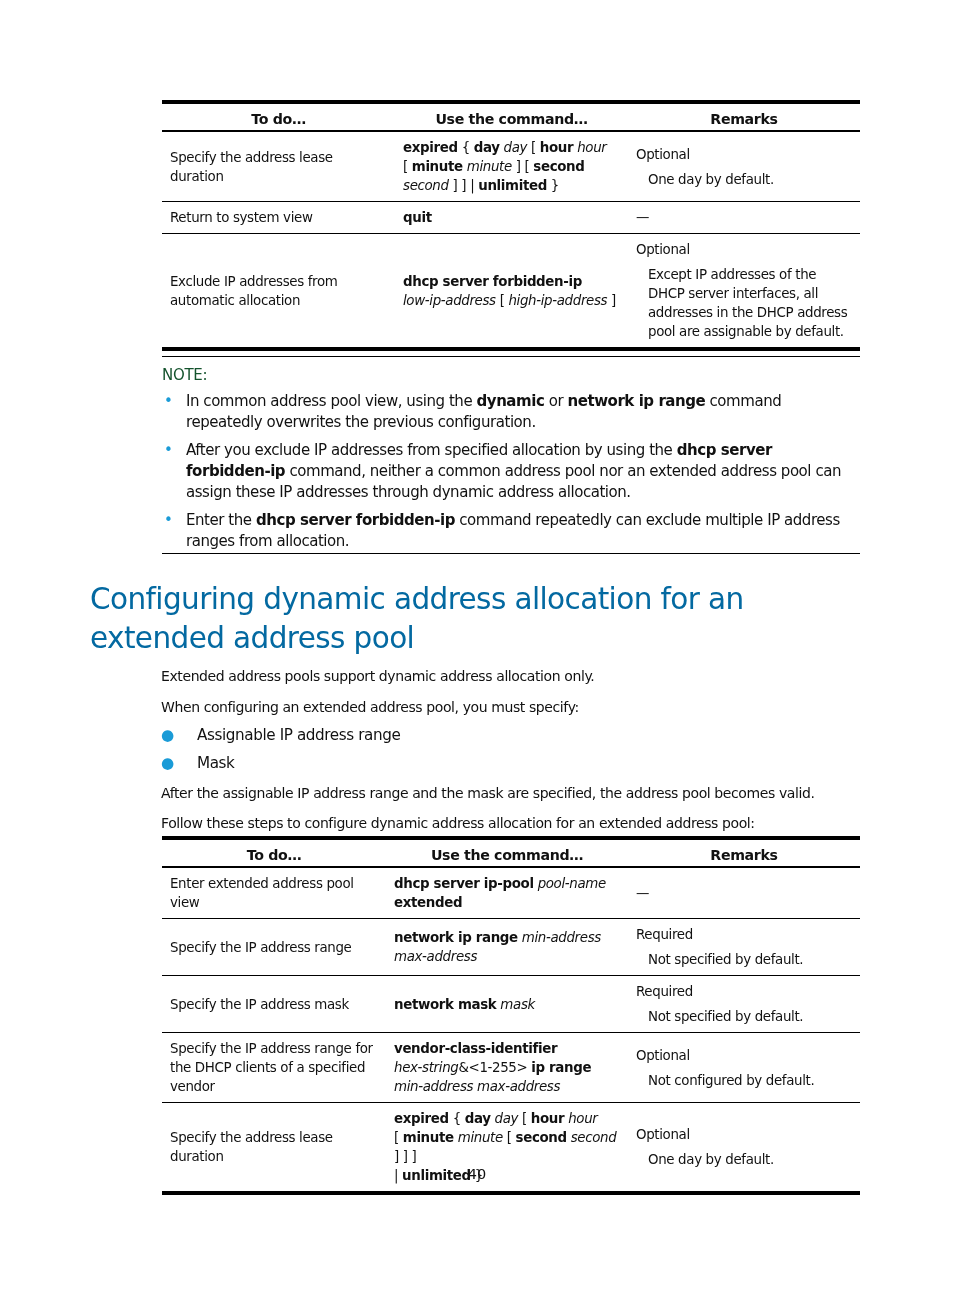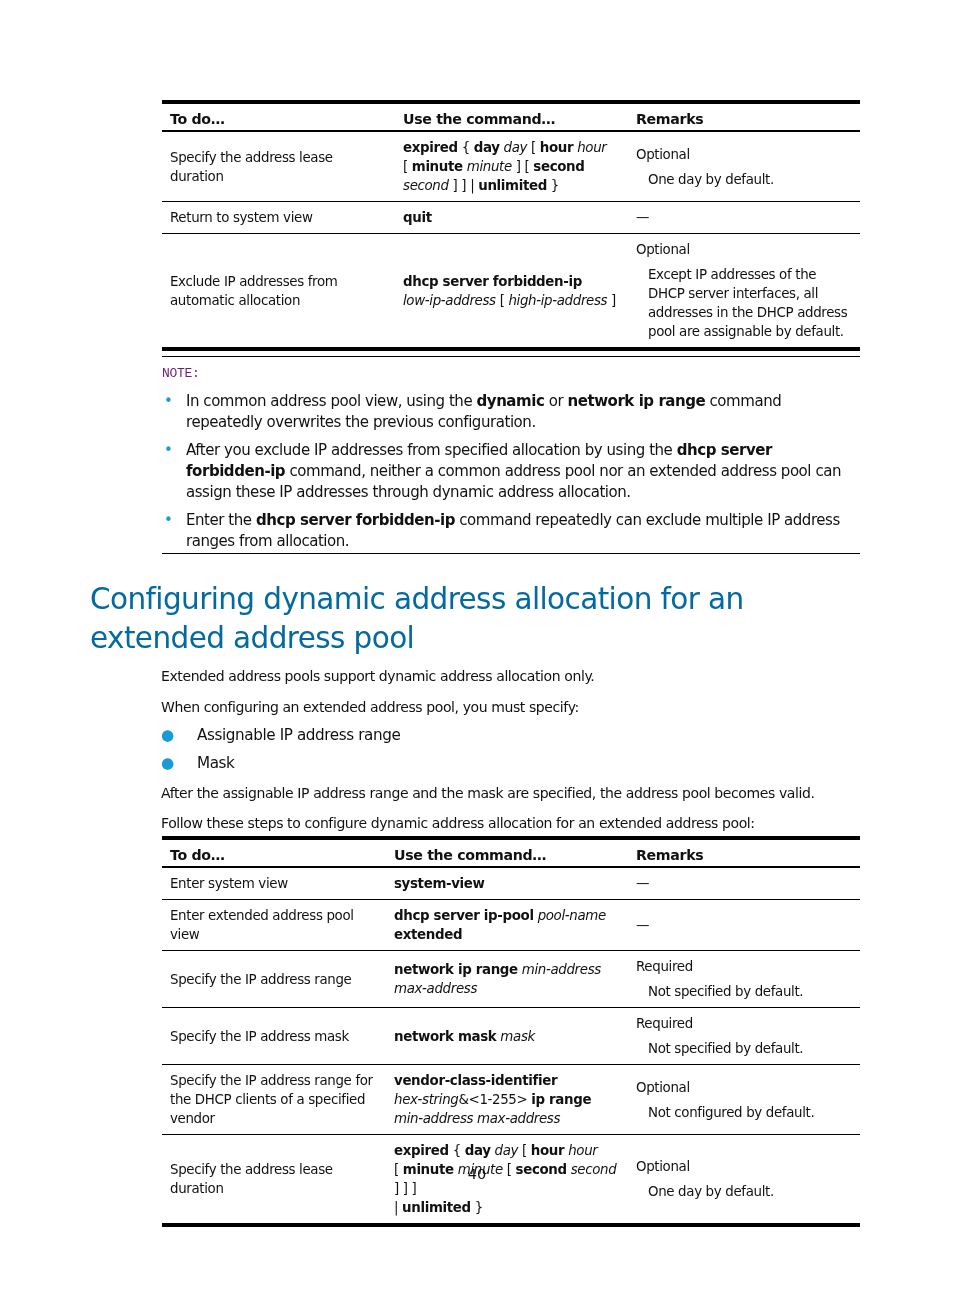--- a/index.html
+++ b/index.html
@@ -1,26 +1,26 @@
 <!DOCTYPE html>
 <html><head>
 <meta charset="utf-8">
 <style>
   html, body { margin:0; padding:0; background:#fff; }
   body { width:954px; height:1296px; position:relative; font-family:"DejaVu Sans", sans-serif; color:#111; overflow:hidden; }
   table.cmd { position:absolute; left:162px; width:698px; border-collapse:collapse; font-size:13.4px; line-height:19px; letter-spacing:-0.35px; }
-  table.cmd th { text-align:left; font-weight:bold; font-size:14.2px; padding:6px 8px 1px 8px; vertical-align:bottom; }
+  table.cmd th { text-align:center; font-weight:bold; font-size:14.2px; padding:6px 8px 1px 8px; vertical-align:bottom; }
   table.cmd td { padding:6px 8px; vertical-align:middle; }
   table.cmd thead tr { border-top:4px solid #000; border-bottom:2.5px solid #000; }
   table.cmd tbody tr { border-bottom:1px solid #000; }
   table.cmd tbody tr:last-child { border-bottom:4px solid #000; }
   .remark-p { margin:0; }
   .remark-p + .remark-p { margin-top:6px;margin-left:12px; }
   .note-box { position:absolute; left:162px; width:698px; top:356px; border-top:1px solid #000; border-bottom:1px solid #000; height:196px; }
-  .note-label { position:absolute; left:0; top:9px; color:#701a75; font-size:13px; letter-spacing:-0.3px;font-family:Liberation Mono, monospace; }
+  .note-label { position:absolute; left:0; top:9px; color:#14532d; font-size:15px; letter-spacing:-0.3px; }
   .note-list { position:absolute; left:0; top:34px; width:698px; margin:0; padding:0; list-style:none; font-size:15px; line-height:21px; letter-spacing:-0.45px; }
   .note-list li { position:relative; padding-left:24px; margin-bottom:7px; }
   .note-list li .bul { position:absolute; left:2px; top:0; color:#1a9bd7; }
   h1.section { position:absolute; left:90px; top:580px; margin:0; width:760px; font-weight:normal; color:#0369a1; font-size:29.5px; line-height:39px; letter-spacing:-0.6px; }
   .para { position:absolute; left:161px; font-size:14px; letter-spacing:-0.4px; }
   .blist-item { position:absolute; left:161px; font-size:15.2px; letter-spacing:-0.4px; }
   .blist-item .bul { position:absolute; left:0; color:#1a9bd7; }
   .blist-item .txt { position:absolute; left:36px; white-space:nowrap; }
   .page-num { position:absolute; left:0; width:954px; top:1166px; text-align:center; font-size:14.5px; }
   b { font-weight:bold; }
@@ -103,27 +103,20 @@
     </colgroup>
   <thead>
     <tr>
       <th>To do…</th>
       <th>Use the command…</th>
       <th>Remarks</th>
     </tr>
   </thead>
   <tbody>
       <tr>
-        <td>Enter system view</td>
-        <td><b>system-view</b></td>
-        <td>
-          <p class="remark-p">—</p>
-        </td>
-      </tr>
-      <tr>
         <td>Enter extended address pool view</td>
         <td><b>dhcp server ip-pool</b><span> </span><i>pool-name</i><br><b>extended</b></td>
         <td>
           <p class="remark-p">—</p>
         </td>
       </tr>
       <tr>
         <td>Specify the IP address range</td>
         <td><b>network ip range</b><span> </span><i>min-address</i><br><i>max-address</i></td>
         <td>

